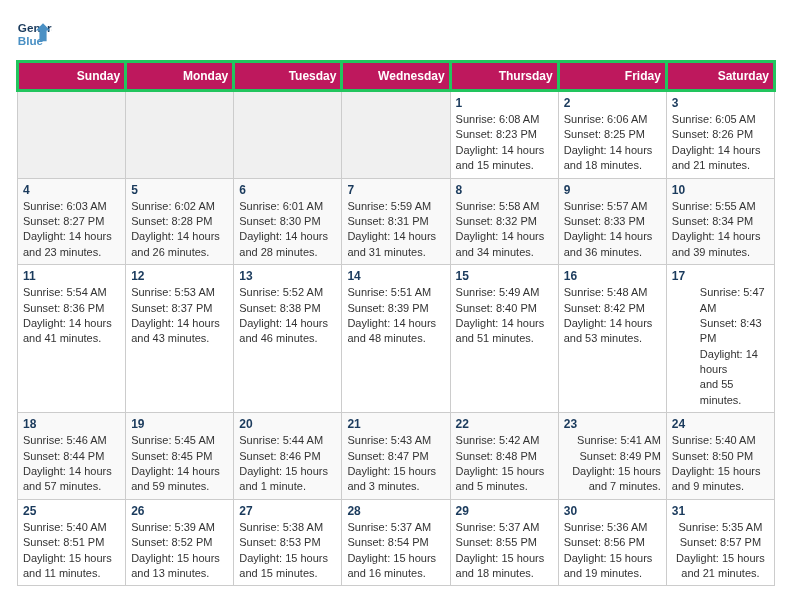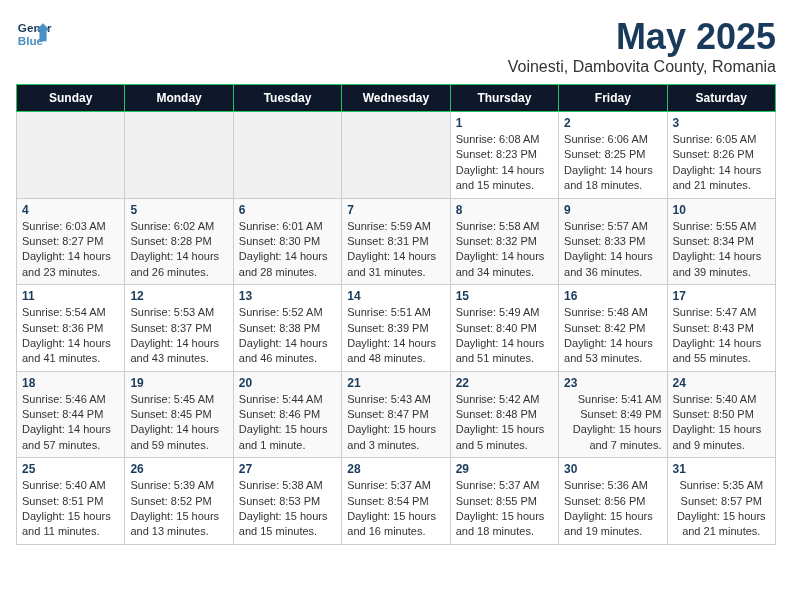--- a/index.html
+++ b/index.html
@@ -36,27 +36,27 @@
     .location {
       font-size: 16px;
       color: #333;
     }
     .calendar {
       width: 100%;
       border-collapse: collapse;
       font-size: 11px;
     }
     .calendar th {
-      background: #0f172a;
+      background: #be185d;
       color: #fff;
       padding: 6px 4px;
-      text-align: center;
+      text-align: right;
       font-size: 12px;
       font-weight: bold;
-      border: 1px solid #22c55e;
+      border: 3px solid #22c55e;
     }
     .calendar td {
       border: 1px solid #ccc;
       vertical-align: top;
       padding: 4px 5px;
       width: calc(100% / 7);
       height: 85px;
       background: #fff;
     }
     .calendar td.empty {
@@ -90,24 +90,20 @@
 </head>
 <body>
 
 <div class="header">
   <div class="logo">
     <svg class="logo-icon" viewBox="0 0 40 40">
       <text x="2" y="18" font-size="13" font-weight="bold" fill="#1a3a5c">General</text>
       <text x="2" y="32" font-size="13" font-weight="bold" fill="#4a90c4">Blue</text>
       <polygon points="30,8 38,16 34,16 34,28 26,28 26,16 22,16" fill="#4a90c4"></polygon>
     </svg>
-  </div>
-  <div class="title-section">
-    <div class="month-year">May 2025</div>
-    <div class="location">Voinesti, Dambovita County, Romania</div>
   </div>
 </div>
 
 <table class="calendar">
   <thead>
     <tr>
     <th>Sunday</th>
         <th>Monday</th>
         <th>Tuesday</th>
         <th>Wednesday</th>
@@ -233,21 +229,21 @@
         </td>
         <td>
           <span class="day-number">16</span>
           <div class="day-info" style="white-space: pre-line;">Sunrise: 5:48 AM
 Sunset: 8:42 PM
 Daylight: 14 hours
 and 53 minutes.</div>
         </td>
         <td>
           <span class="day-number">17</span>
-          <div class="day-info" style="white-space: pre-line;">Sunrise: 5:47 AM
+          <div class="day-info" style="white-space: pre-line; margin-left: 28px;">Sunrise: 5:47 AM
 Sunset: 8:43 PM
 Daylight: 14 hours
 and 55 minutes.</div>
         </td>
       </tr>
       <tr>
         <td>
           <span class="day-number">18</span>
           <div class="day-info" style="white-space: pre-line;">Sunrise: 5:46 AM
 Sunset: 8:44 PM

